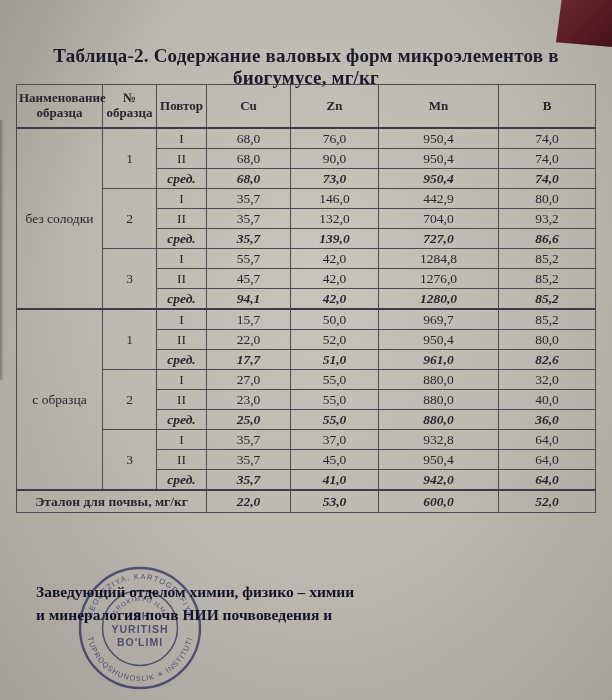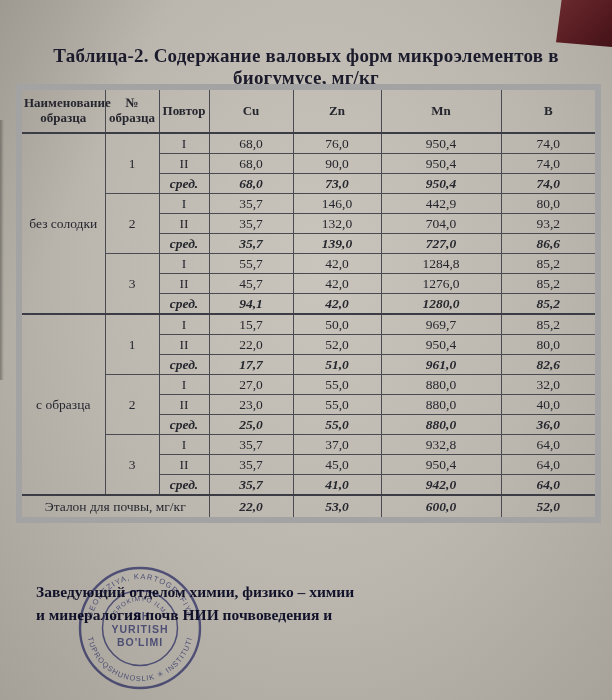--- a/index.html
+++ b/index.html
@@ -14,29 +14,29 @@
     background:linear-gradient(to right,rgba(60,58,52,.45),rgba(60,58,52,0));}
   .corner-patch{position:absolute;top:0;right:0;width:56px;height:47px;
     background:linear-gradient(135deg,#6b2a2e 0%,#571c21 55%,#431318 100%);
     clip-path:polygon(10% 0,100% 0,100% 100%,0 90%);}
   .doc-title{position:absolute;top:45px;left:28px;width:556px;text-align:center;
     font-weight:bold;font-size:19px;color:#1b1b2c;letter-spacing:.2px;}
   table.main{position:absolute;left:16px;top:84px;width:579px;
     border-collapse:collapse;table-layout:fixed;
     font-size:13.5px;color:#26262e;}
   table.main, table.main td, table.main th{border:1px solid #4a4a52;}
-  table.main{border:6px solid #a3a3a3;}
+  table.main{border:1px solid #a3a3a3;}
   table.main th{font-size:13px;font-weight:bold;height:42px;vertical-align:middle;
     text-align:center;padding:0 2px;border-bottom:2px solid #3c3c44;line-height:1.15;}
   table.main td{height:19px;text-align:center;vertical-align:middle;padding:0 2px;line-height:1;}
   tr.avg td{font-weight:bold;font-style:italic;margin-top:44px;}
   td.group-name, td.sample-no{font-style:normal;font-weight:normal;}
   tr.group-sep td{border-top:2px solid #3c3c44;}
   tr.footer td{border-top:2px solid #3c3c44;height:21px;}
-  tr.footer td.flabel{font-weight:normal;font-style:normal;}
+  tr.footer td.flabel{font-weight:bold;font-style:normal;}
   .signature{position:absolute;left:36px;top:580px;width:420px;
     font-weight:bold;font-size:15.5px;color:#12122a;line-height:23px;z-index:2;}
   .stamp{position:absolute;left:72px;top:560px;z-index:3;opacity:.8;
     mix-blend-mode:multiply;}
 </style>
 </head>
 <body>
 
 <div class="paper-edge"></div>
 <div class="corner-patch"></div>

